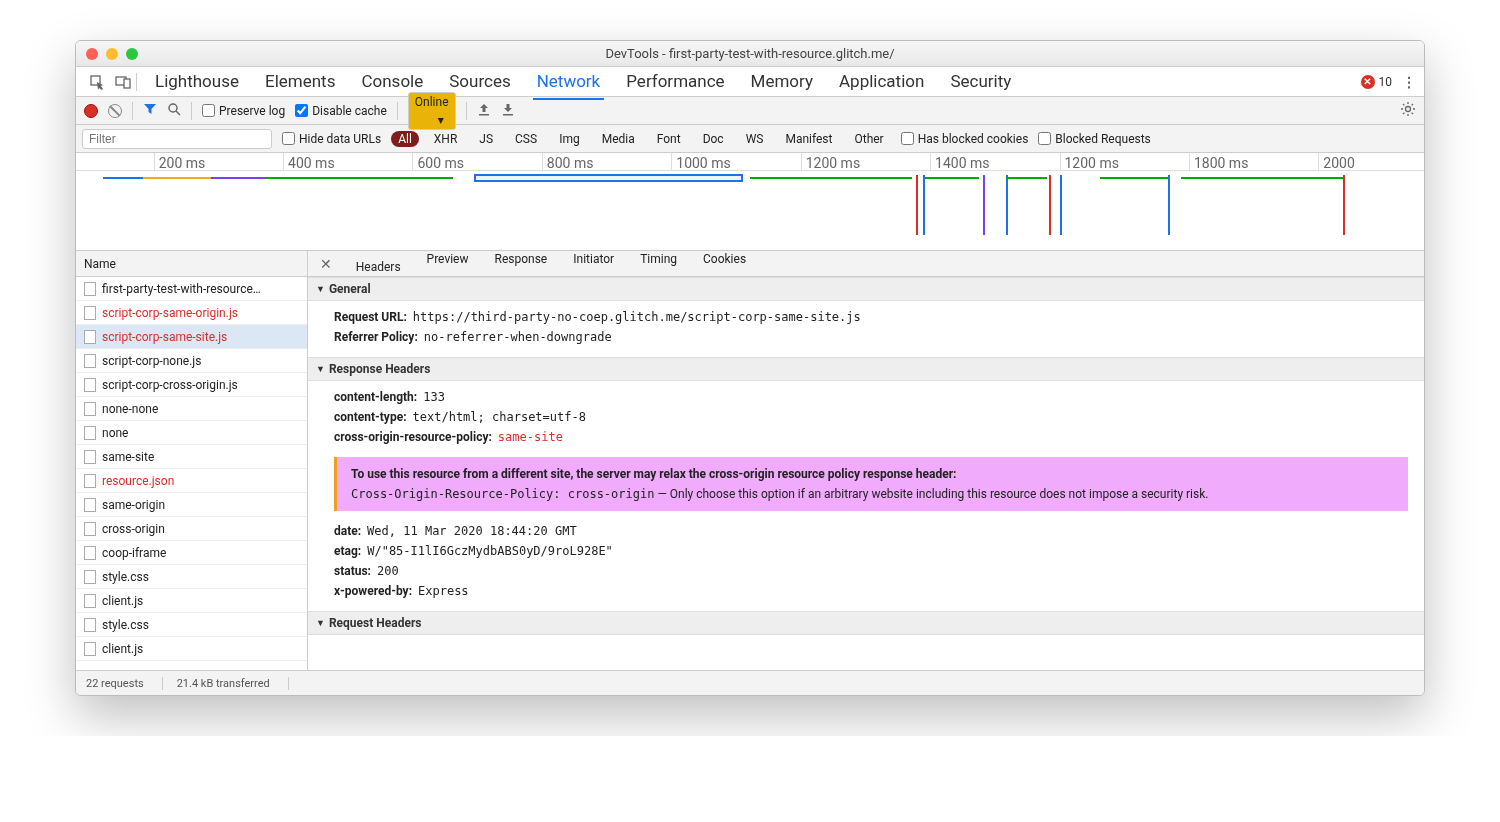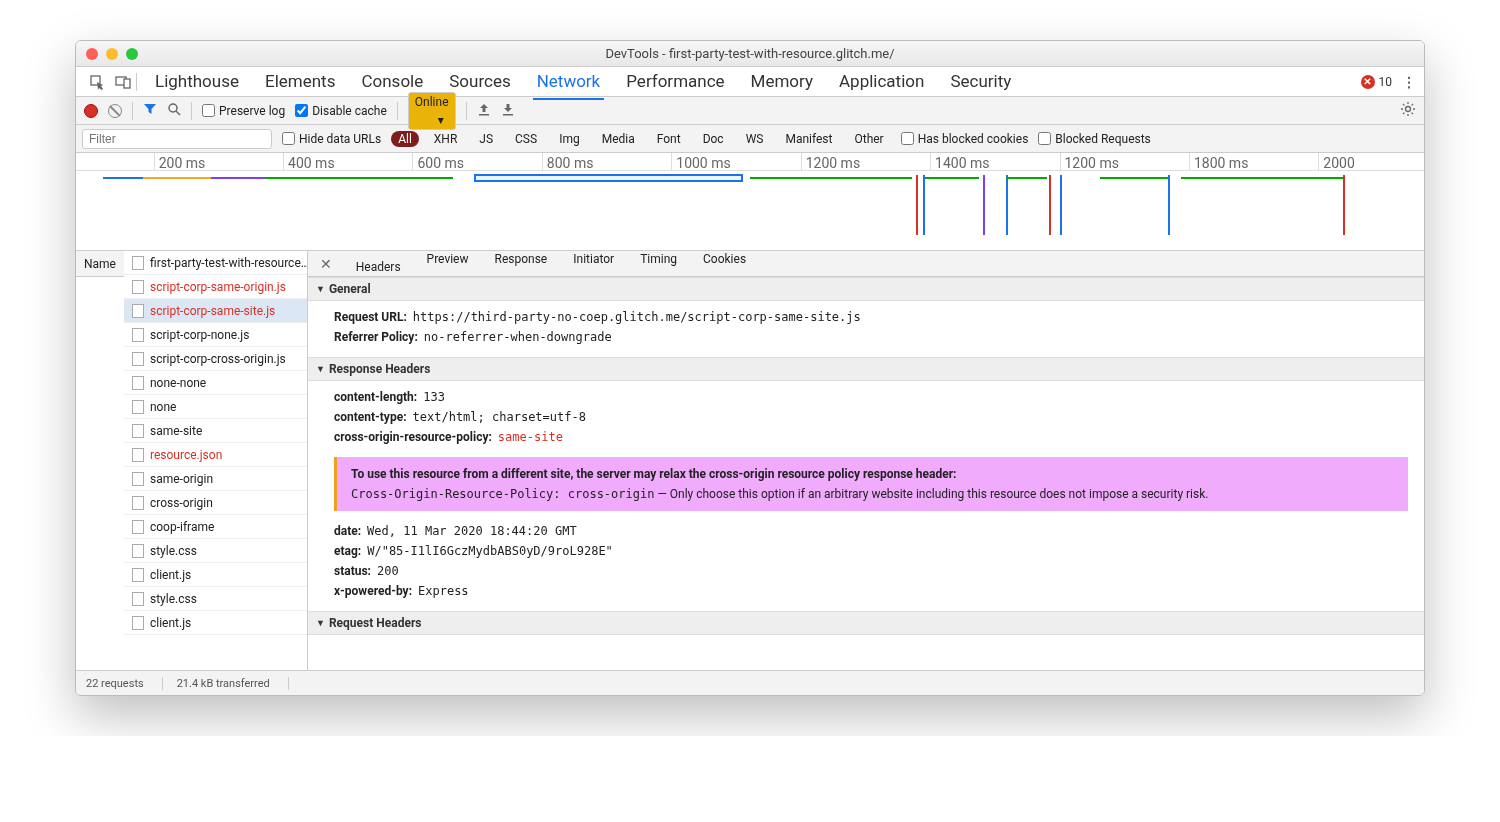--- a/index.html
+++ b/index.html
@@ -140,21 +140,21 @@
 
 .content-split {
   display: flex;
   height: 420px;
   border-bottom: 1px solid #ccc;
 }
 .requests-col {
   width: 232px;
   border-right: 1px solid #ccc;
   display: flex;
-  flex-direction: row;
+  flex-direction: column;
 }
 .req-header {
   height: 26px;
   border-bottom: 1px solid #ccc;
   background: #f3f3f3;
   display: flex;
   align-items: center;
   padding: 0 8px;
   font-size: 12px;
 }

